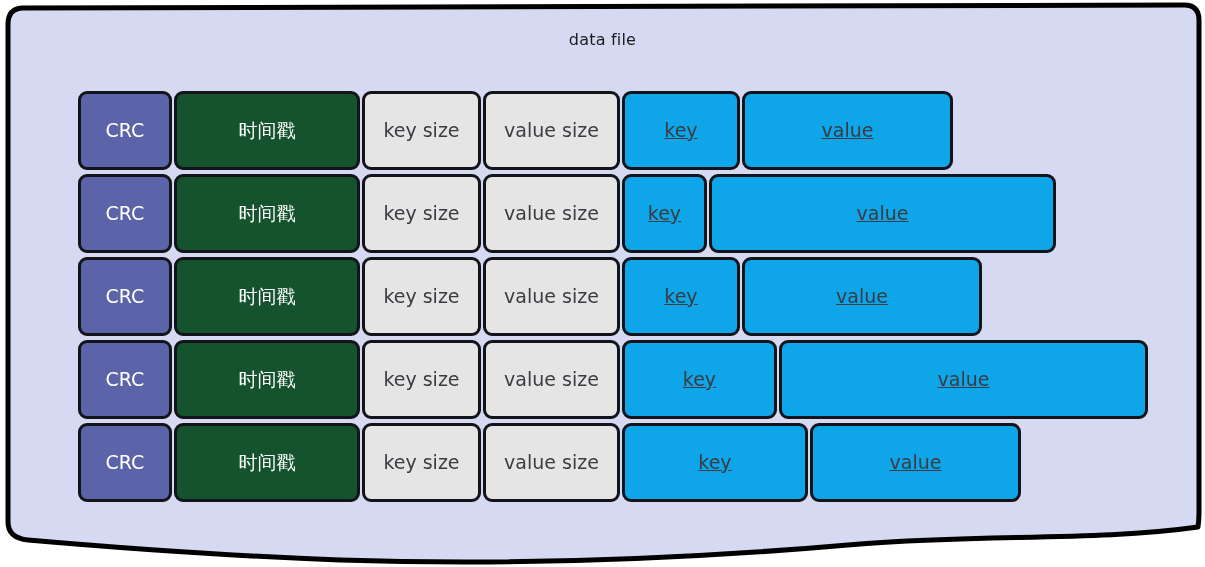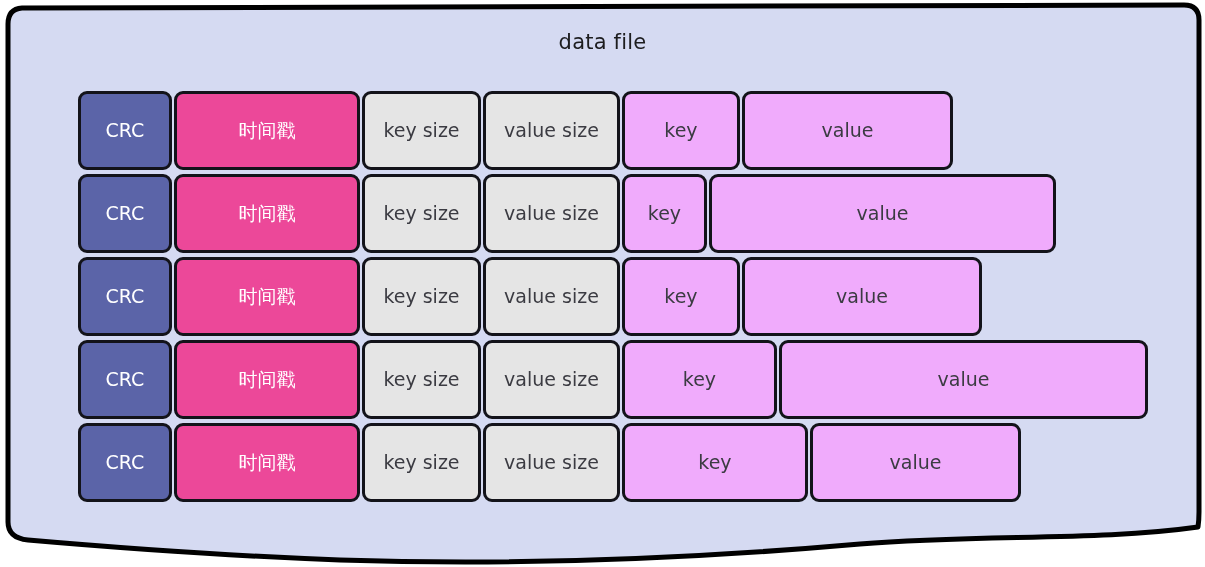--- a/index.html
+++ b/index.html
@@ -28,21 +28,21 @@
     width: 1205px;
     height: 567px;
   }
 
   #container-title {
     position: absolute;
     left: 0;
     top: 30px;
     width: 1205px;
     text-align: center;
-    font-size: 21px;
+    font-size: 16px;
     color: #1d1d1f;
     letter-spacing: 0.2px;
     z-index: 3;
   }
 
   #records-layer {
     position: absolute;
     left: 0;
     top: 0;
     width: 1161px;
@@ -68,32 +68,33 @@
     font-size: 19px;
     line-height: 1;
     white-space: nowrap;
   }
 
   .field-crc {
     background: #5b64a8;
     color: #ffffff;
   }
   .field-timestamp {
-    background: #ec4899;
+    background: #14532d;
     color: #ffffff;
   }
   .field-keysize,
   .field-valuesize {
     background: #e5e5e5;
     color: #3b3b42;
   }
   .field-key,
   .field-value {
-    background: #f0abfc;
+    background: #0ea5e9;
     color: #3b3b42;
+    text-decoration: underline;
   }
 </style>
 </head>
 <body>
 
 <div id="diagram-root">
 
   <svg id="container-shape" viewBox="0 0 1205 567" preserveAspectRatio="none" aria-hidden="true">
     <path id="container-path" d="M 22 8
              L 1184 5

